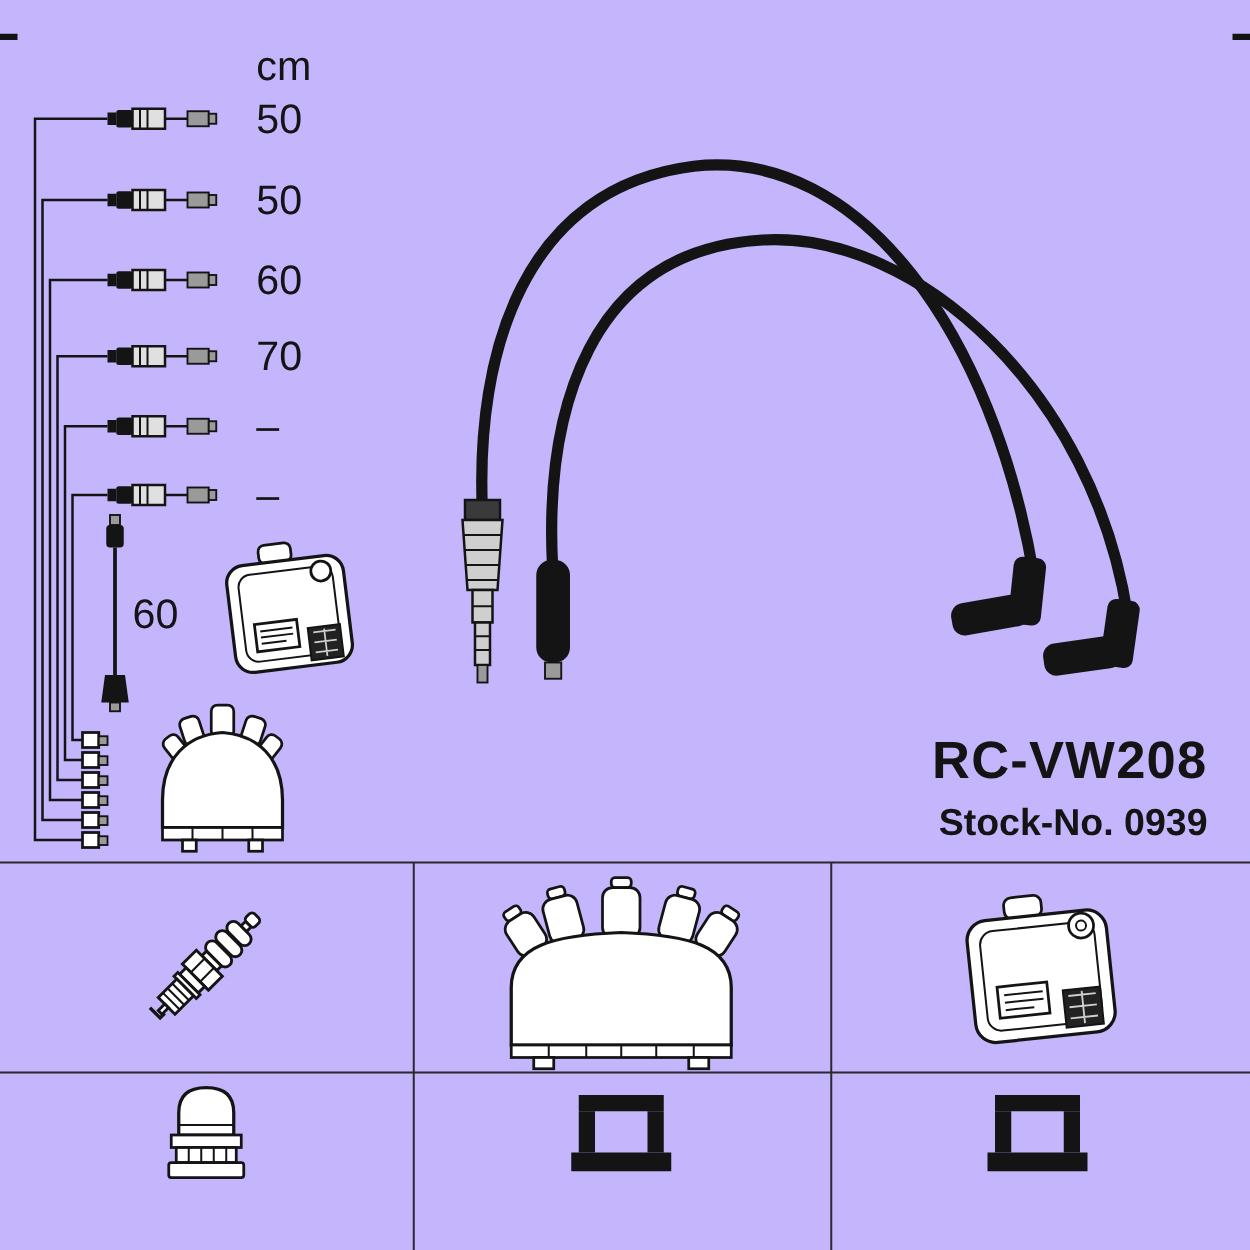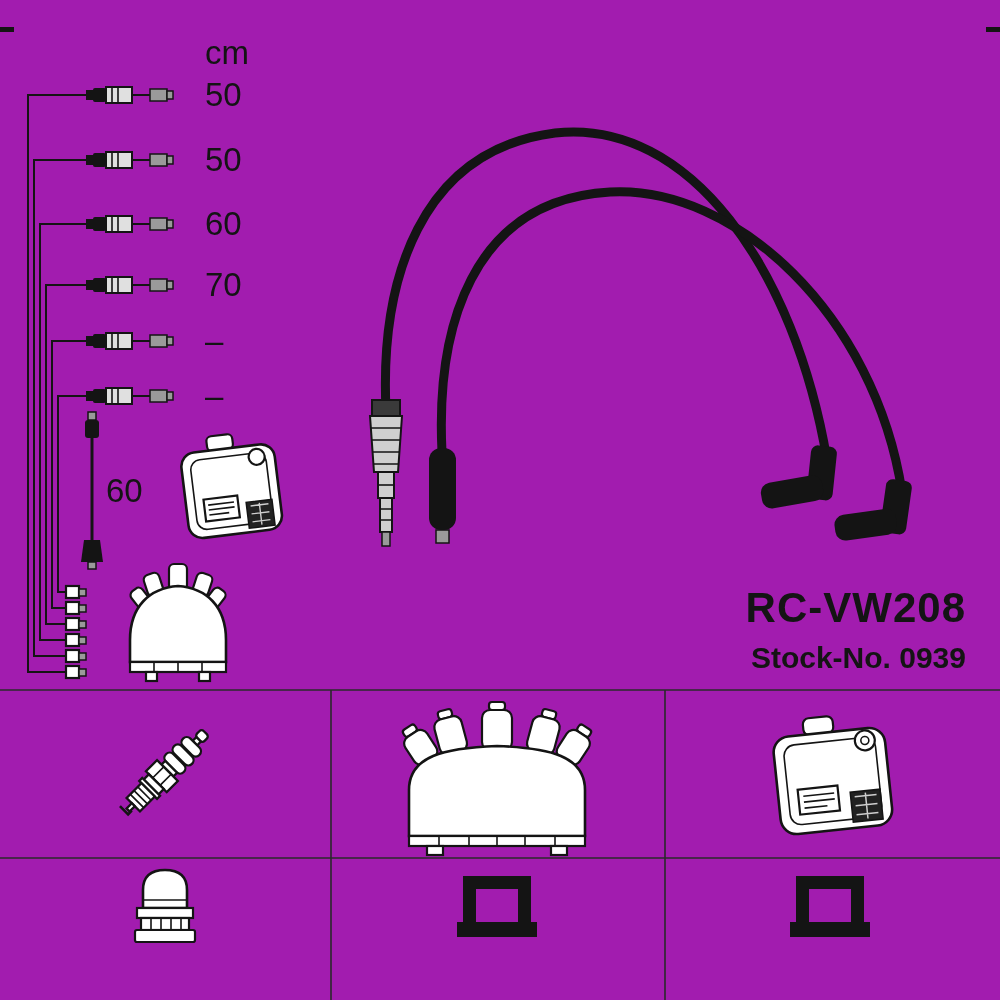--- a/index.html
+++ b/index.html
@@ -1,16 +1,16 @@
 <!DOCTYPE html>
 <html><head>
 <meta charset="utf-8">
 <style>
   html,body{margin:0;padding:0;background:#fff;}
-  .canvas{width:1000px;height:1000px;background:#a21caf;position:relative;overflow:hidden;}
+  .canvas{width:1000px;height:1000px;background:#c4b5fd;position:relative;overflow:hidden;}
   svg{display:block;}
   svg text{font-family:"Liberation Sans","DejaVu Sans",sans-serif;fill:#141414;}
   .num{font-size:33px;font-weight:400;}
   .unit{font-size:33px;font-weight:400;}
   .code{font-size:42px;font-weight:700;letter-spacing:1px;}
   .stock{font-size:30px;font-weight:700;}
   .ln{stroke:#141414;stroke-width:2;fill:none;}
   .thin{stroke:#141414;stroke-width:1.6;fill:none;}
   .outl{stroke:#141414;stroke-width:2.2;fill:#ffffff;}
   .outl3{stroke:#141414;stroke-width:2.6;fill:#ffffff;}

